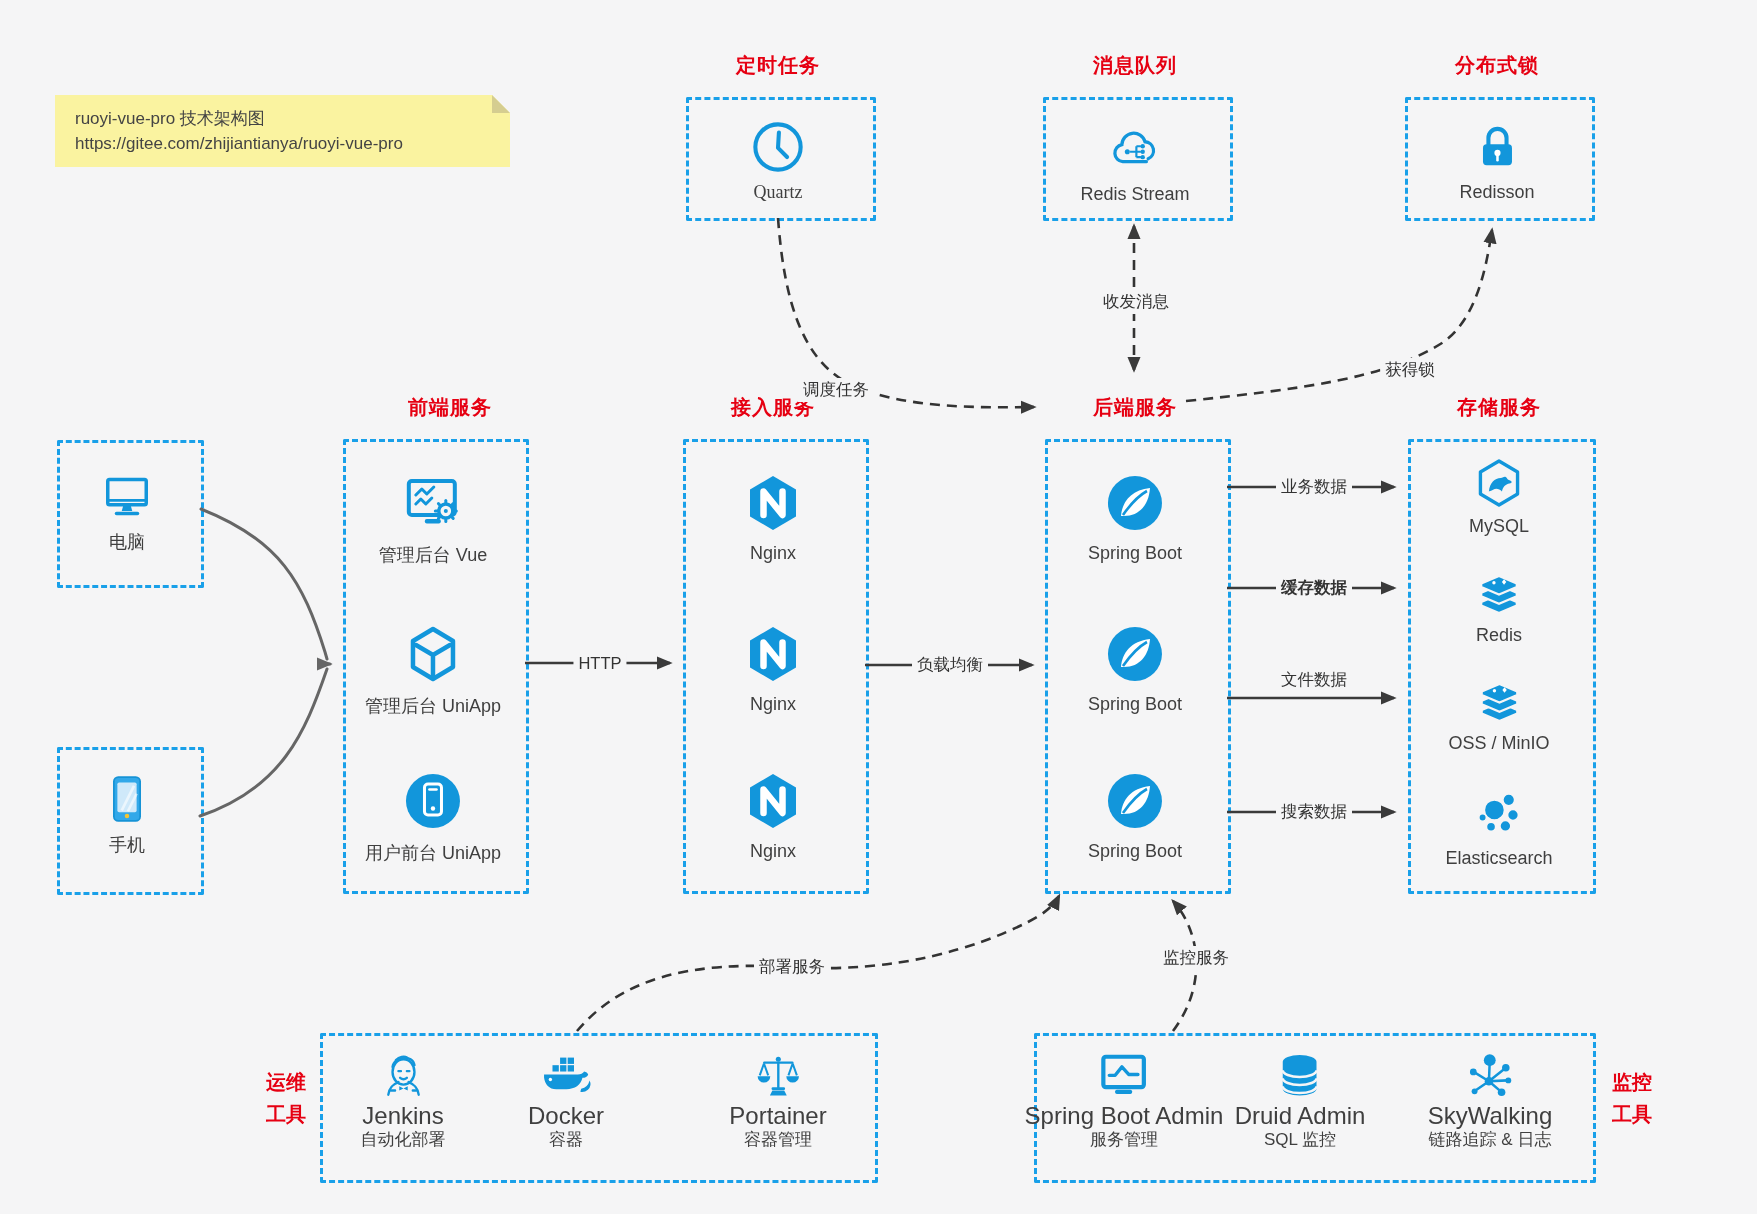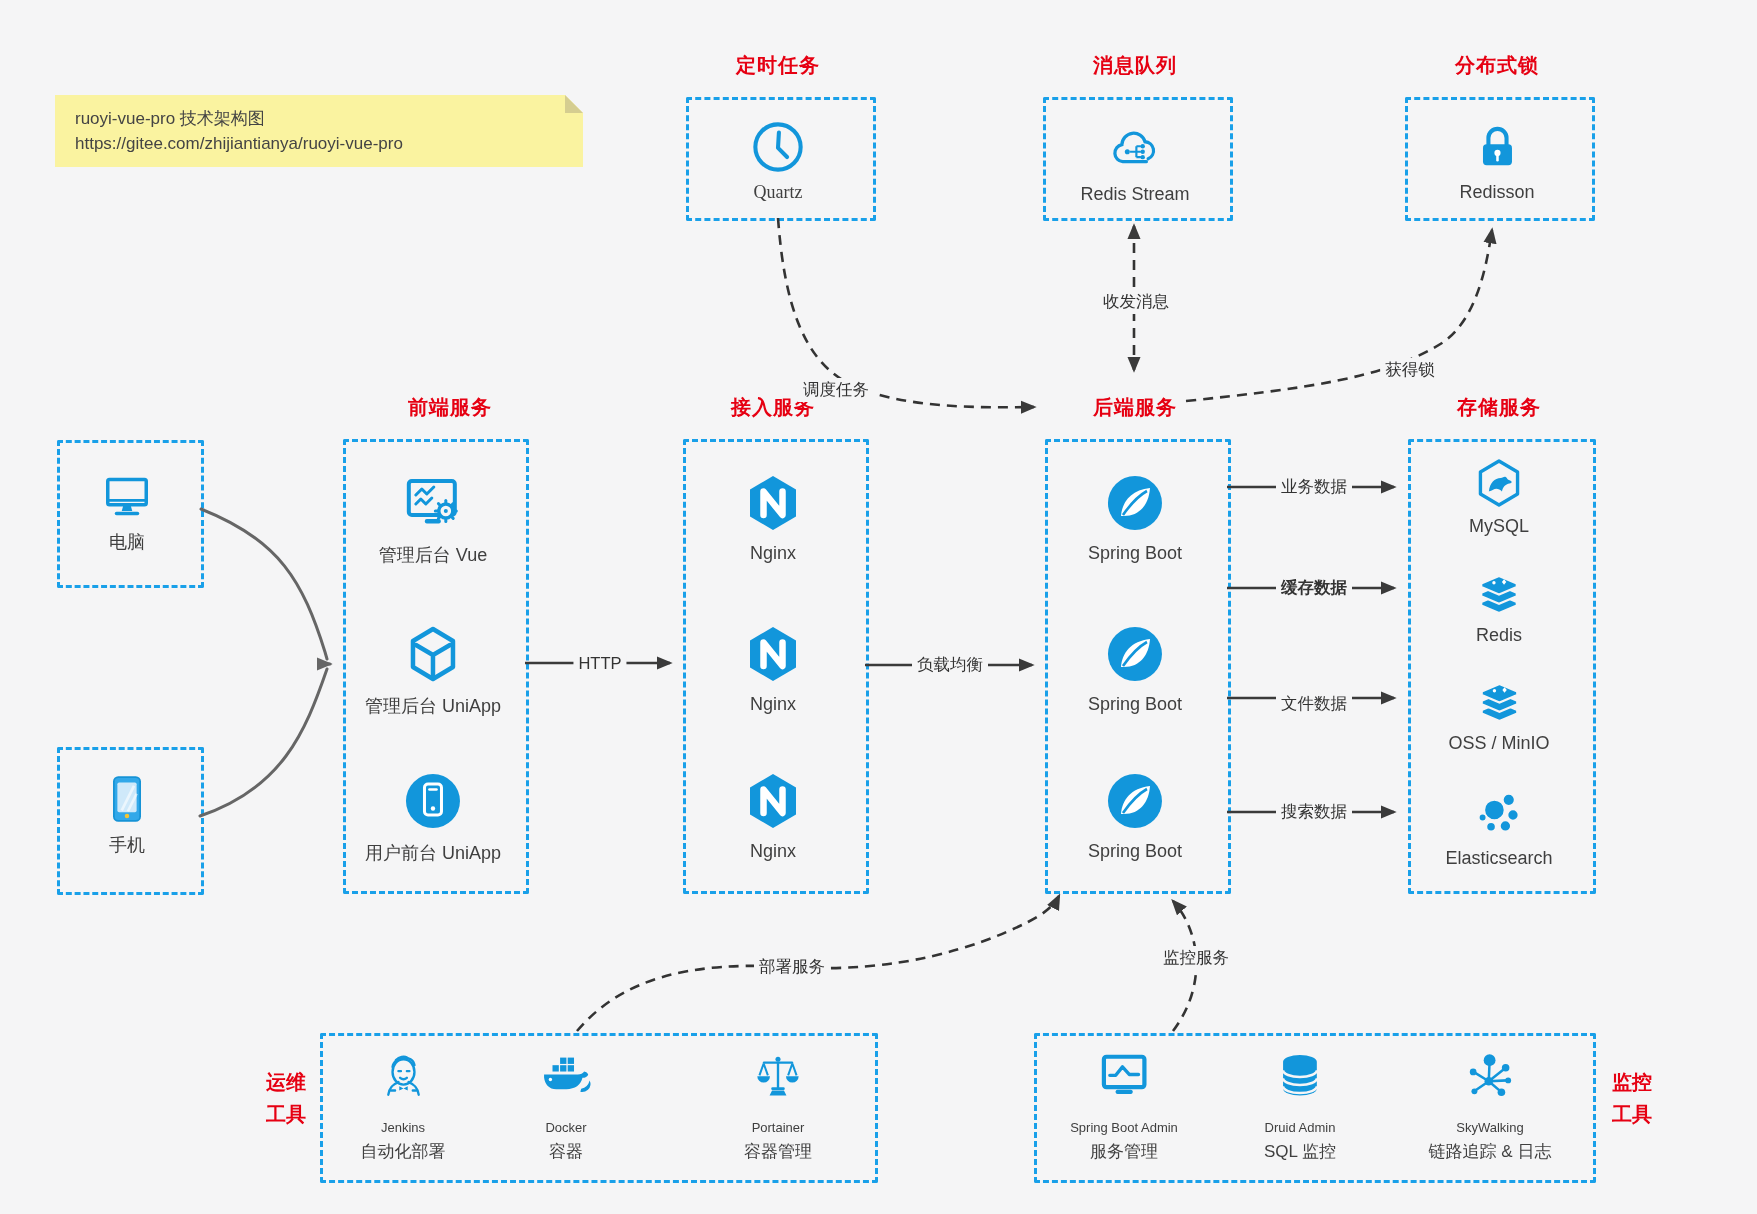--- a/index.html
+++ b/index.html
@@ -17,26 +17,26 @@
   .group-title{position:absolute;transform:translateX(-50%);color:var(--red);font-weight:bold;font-size:20px;letter-spacing:1px;white-space:nowrap;}
   .side-title{position:absolute;transform:translateX(-50%);color:var(--red);font-weight:bold;font-size:20px;line-height:1.6;text-align:center;white-space:nowrap;}
 
   .node{position:absolute;transform:translateX(-50%);text-align:center;}
   .node svg{display:block;margin:0 auto;}
   .node-label{margin-top:8px;font-size:18px;color:var(--ink);white-space:nowrap;}
   .node-label.tight{margin-top:6px;}
 
   .tool{position:absolute;transform:translateX(-50%);text-align:center;top:1050px;}
   .tool svg{display:block;margin:0 auto;}
-  .tool-name{margin-top:12px;font-size:13px;color:var(--ink);white-space:nowrap;line-height:24px;text-align:center;}
+  .tool-name{font-size:24px;color:var(--ink);white-space:nowrap;line-height:24px;text-align:center;}
   .tool-desc{font-size:17px;color:var(--ink);white-space:nowrap;line-height:24px;}
 
   .edge-label{position:absolute;transform:translate(-50%,-50%);background:var(--bg);padding:1px 5px;font-size:16.5px;color:#333;white-space:nowrap;z-index:5;}
 
-  .note{position:absolute;left:55px;top:95px;width:528px;height:72px;background:#faf3a0;box-sizing:border-box;padding:11px 0 0 20px;z-index:2;}
+  .note{position:absolute;left:55px;top:95px;width:455px;height:72px;background:#faf3a0;box-sizing:border-box;padding:11px 0 0 20px;z-index:2;}
   .note-line{font-size:17px;color:#444;line-height:25px;white-space:nowrap;}
   .note::before{content:'';position:absolute;top:0;right:0;width:0;height:0;border-top:18px solid var(--bg);border-left:18px solid transparent;z-index:3;}
   .note::after{content:'';position:absolute;top:0;right:0;width:0;height:0;border-bottom:18px solid #d5cd90;border-right:18px solid transparent;z-index:4;}
 
   #wires{position:absolute;left:0;top:0;z-index:1;pointer-events:none;}
 </style>
 </head>
 <body>
 
 <div id="canvas">
@@ -381,21 +381,21 @@
       </g>
     </svg>
     <div class="tool-name">SkyWalking</div>
     <div class="tool-desc">链路追踪 &amp; 日志</div>
   </div>
 
   <div class="edge-label" style="left:600px;top:663px;">HTTP</div>
   <div class="edge-label" style="left:950px;top:665px;">负载均衡</div>
   <div class="edge-label" style="left:1314px;top:487px;">业务数据</div>
   <div class="edge-label" style="left:1314px;top:588px;font-weight:bold;">缓存数据</div>
-  <div class="edge-label" style="left:1314px;top:704px;text-align:right;">文件数据</div>
+  <div class="edge-label" style="left:1314px;top:680px;text-align:right;">文件数据</div>
   <div class="edge-label" style="left:1314px;top:812px;">搜索数据</div>
   <div class="edge-label" style="left:836px;top:390px;">调度任务</div>
   <div class="edge-label" style="left:1136px;top:302px;">收发消息</div>
   <div class="edge-label" style="left:1410px;top:370px;">获得锁</div>
   <div class="edge-label" style="left:792px;top:967px;">部署服务</div>
   <div class="edge-label" style="left:1196px;top:958px;text-align:right;">监控服务</div>
 
 </div>
 
 </body></html>

